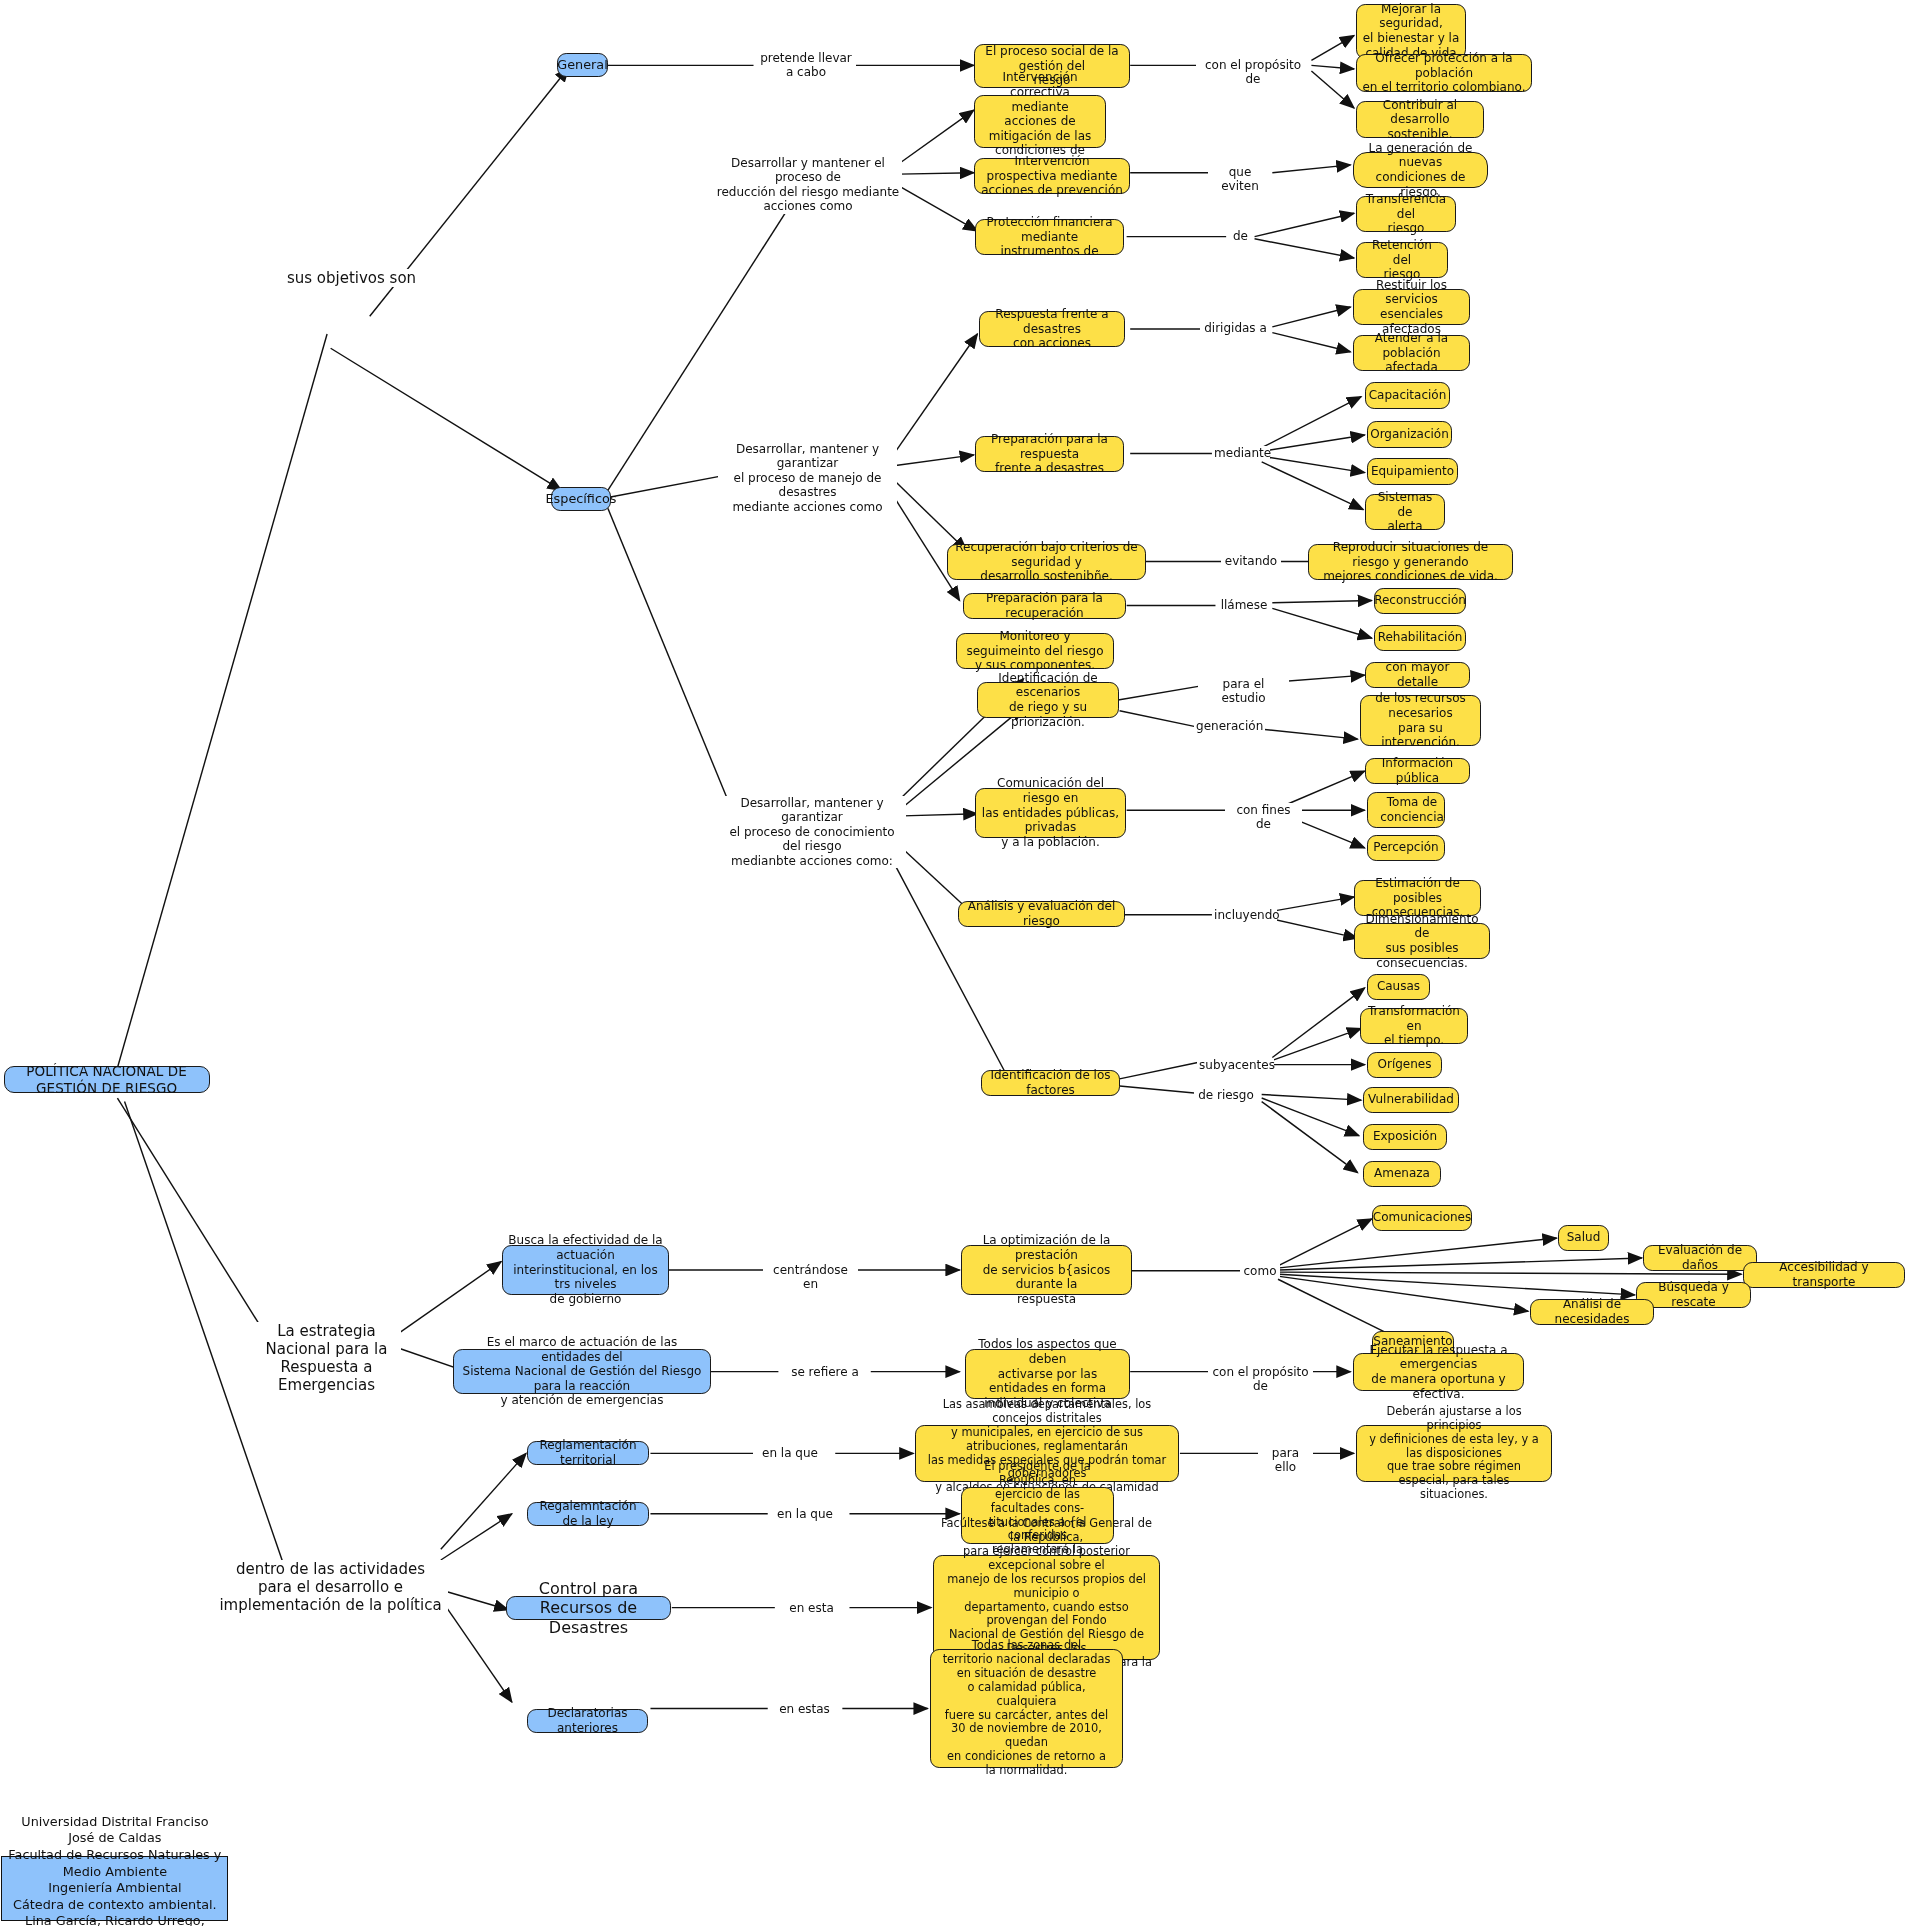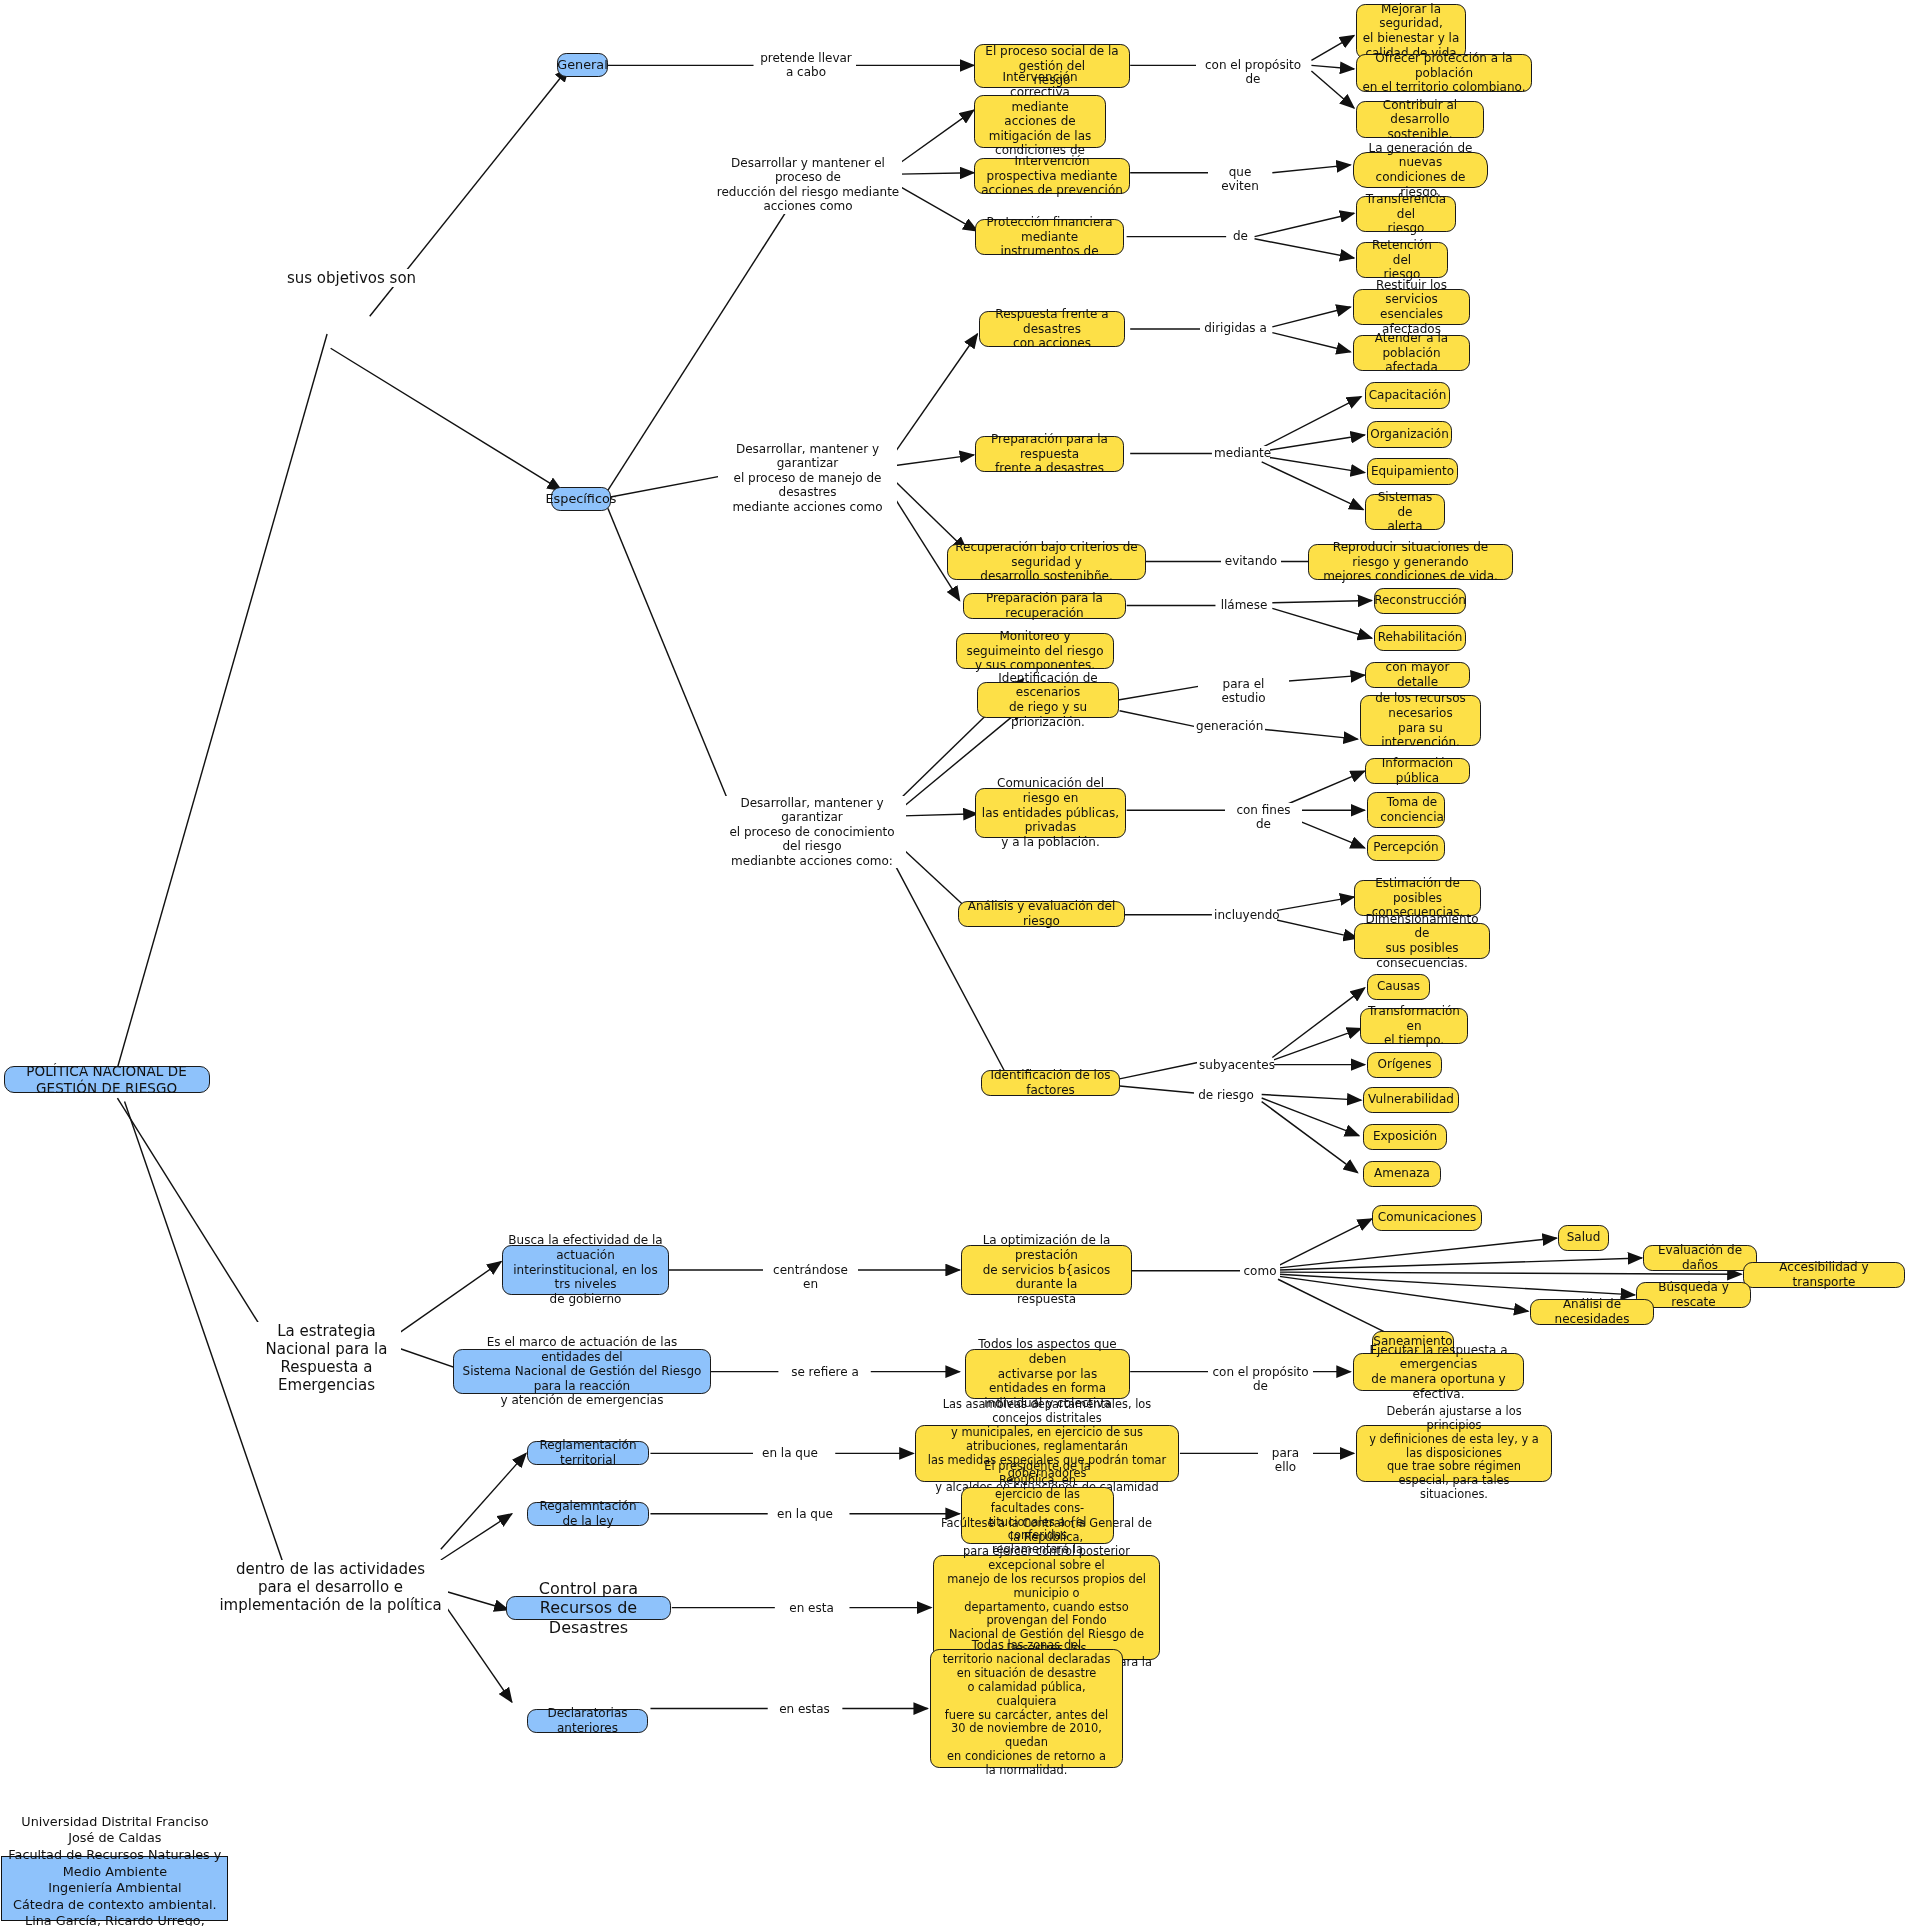--- a/index.html
+++ b/index.html
@@ -325,21 +325,21 @@
   <div class="link-label big" style="left:252px; top:1322px; width:149px;">La estrategia Nacional para la
 Respuesta a Emergencias</div>
   <div class="node blue" style="left:502px; top:1245px; width:167px; height:50px; font-size:12px;">Busca la efectividad de la actuación
 interinstitucional, en los trs niveles
 de gobierno</div>
   <div class="link-label" style="left:763px; top:1263px; width:95px;">centrándose en</div>
   <div class="node concept" style="left:961px; top:1245px; width:171px; height:50px;">La optimización de la prestación
 de servicios b{asicos durante la
 respuesta</div>
   <div class="link-label" style="left:1240px; top:1264px; width:40px;">como</div>
-  <div class="node concept" style="left:1372px; top:1205px; width:110px; height:25.6px;">Comunicaciones</div>
+  <div class="node concept" style="left:1372px; top:1205px; width:100px; height:25.6px;">Comunicaciones</div>
   <div class="node concept" style="left:1558px; top:1225px; width:51px; height:25.6px;">Salud</div>
   <div class="node concept" style="left:1643px; top:1245px; width:114px; height:25.6px;">Evaluación de daños</div>
   <div class="node concept" style="left:1743px; top:1262px; width:162px; height:25.6px;">Accesibilidad y transporte</div>
   <div class="node concept" style="left:1636px; top:1282px; width:115px; height:25.6px;">Búsqueda y rescate</div>
   <div class="node concept" style="left:1530px; top:1299px; width:124px; height:25.6px;">Análisi de necesidades</div>
   <div class="node concept" style="left:1372px; top:1331px; width:82px; height:36px;">Saneamiento
 básico</div>
 
   <div class="node blue" style="left:453px; top:1349px; width:258px; height:45px; font-size:12px;">Es el marco de actuación de las entidades del
 Sistema Nacional de Gestión del Riesgo para la reacción

